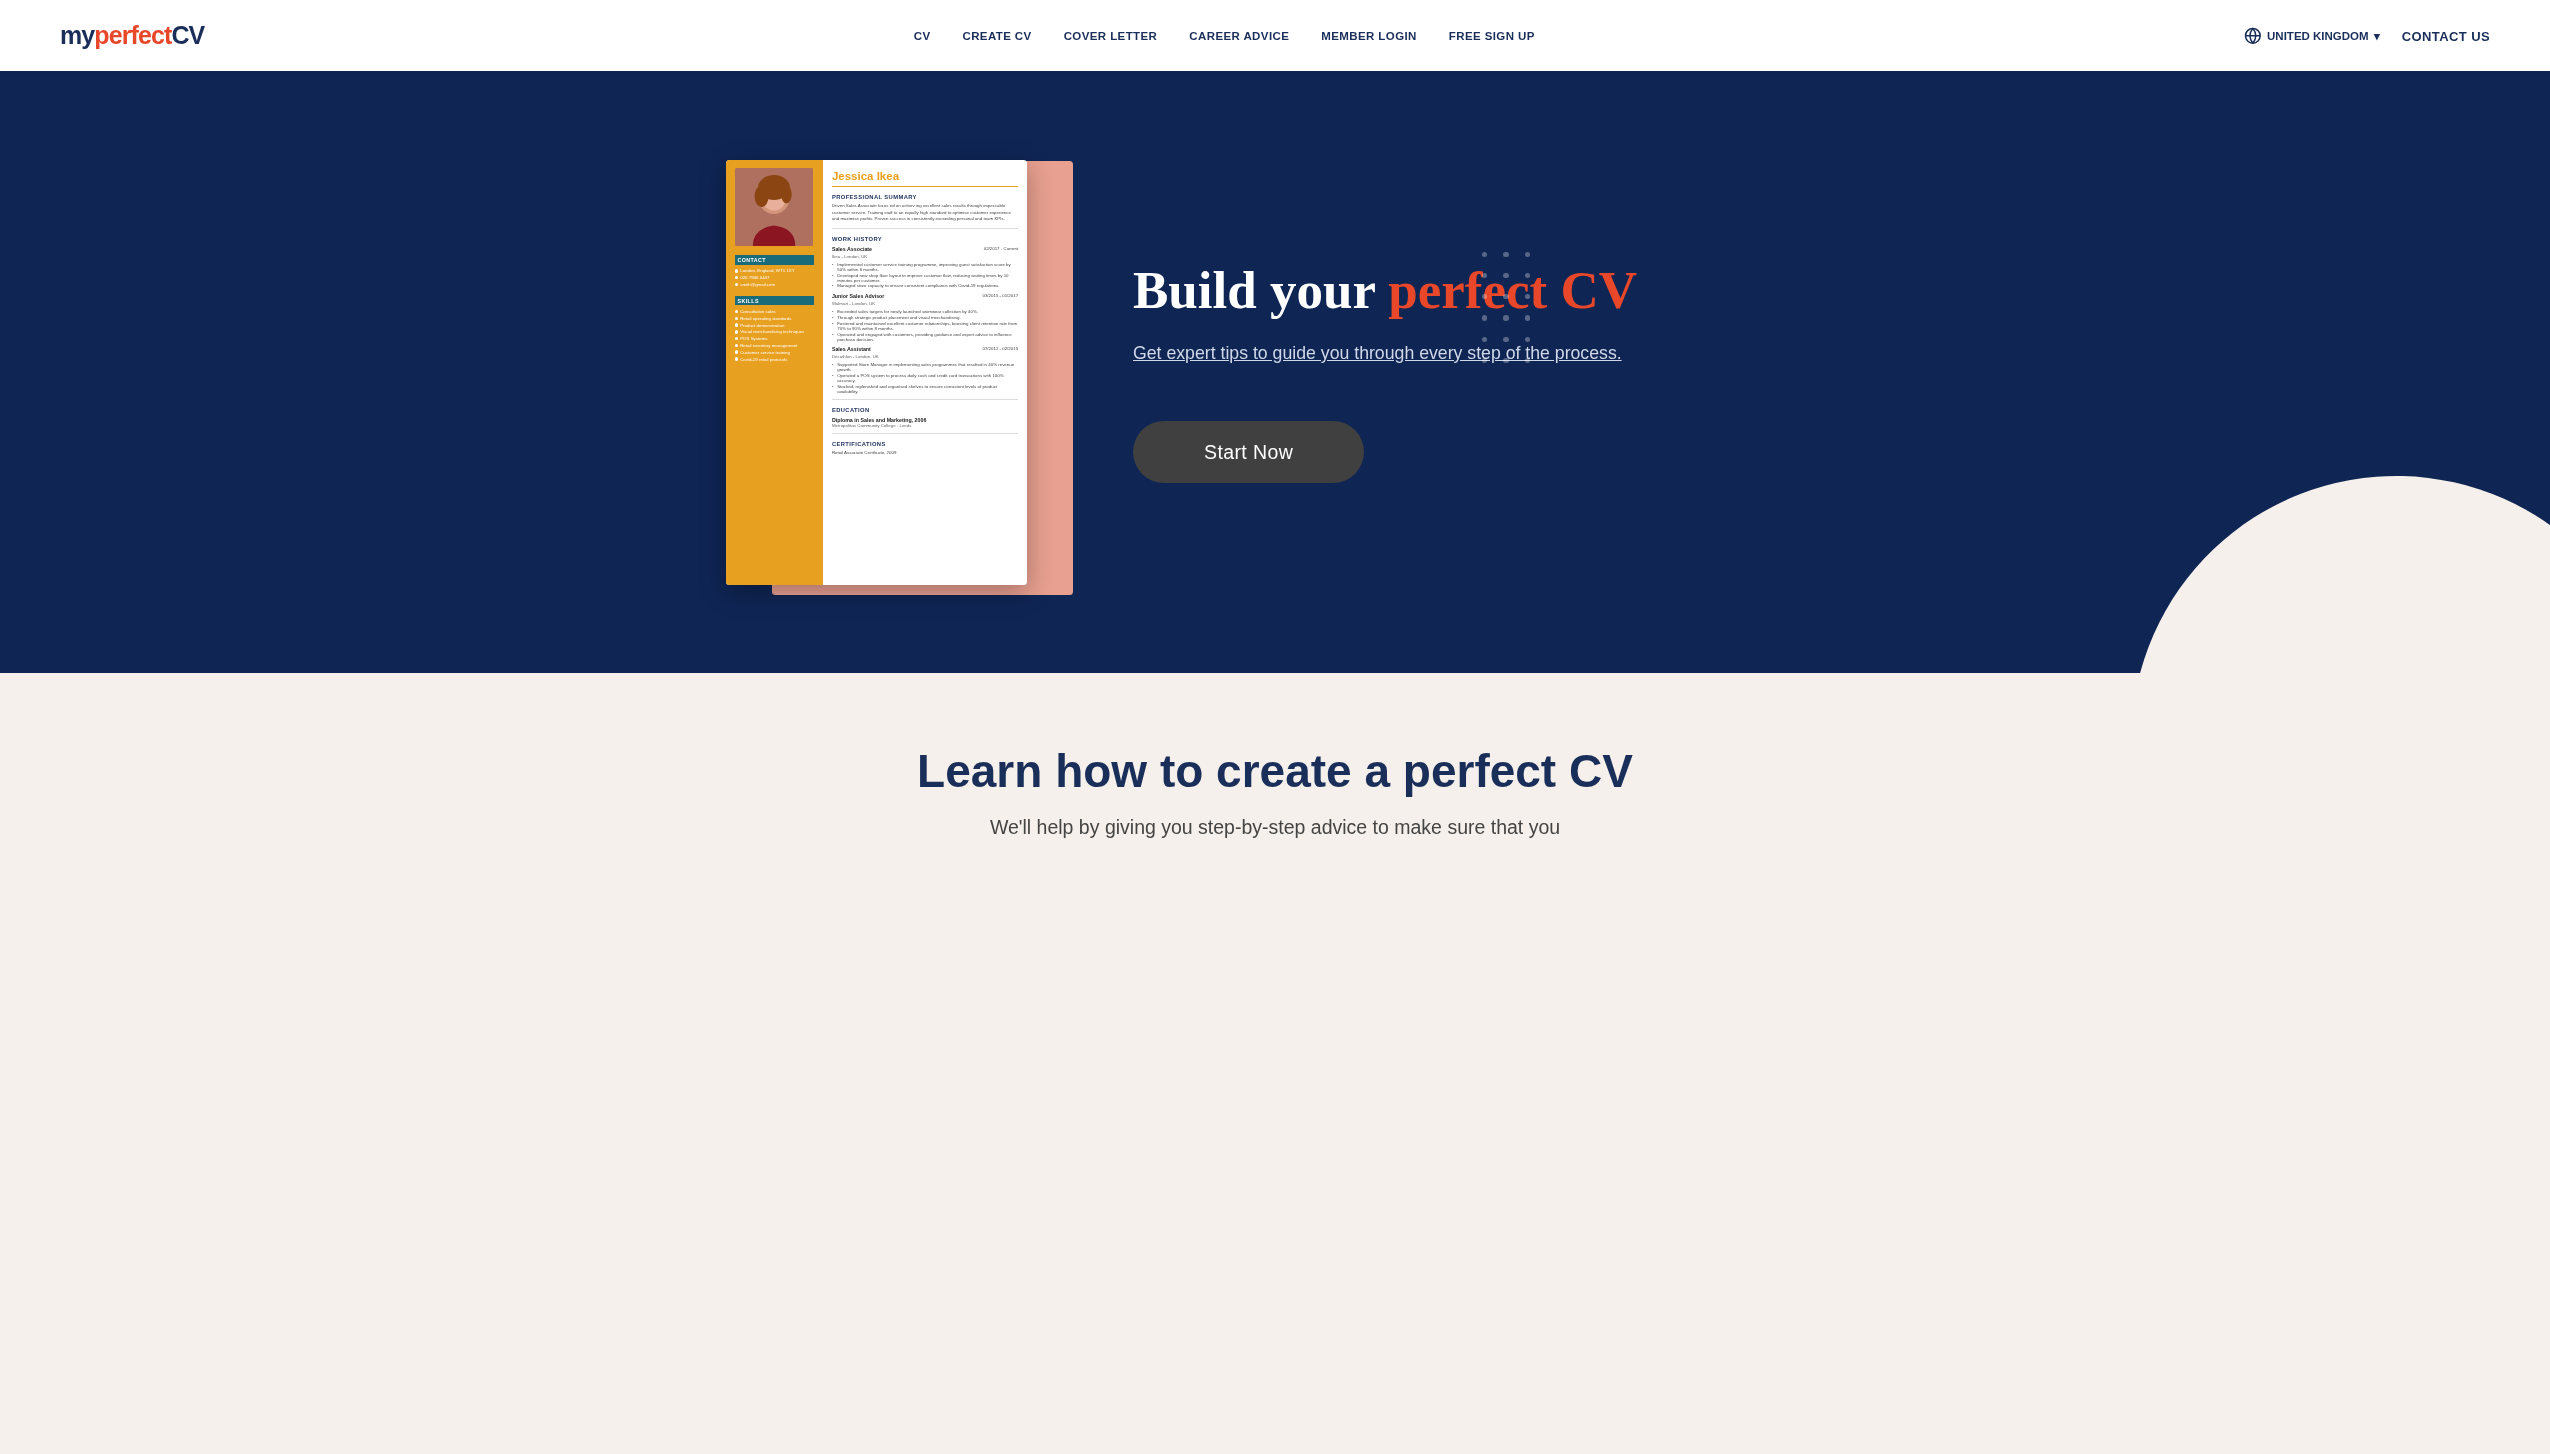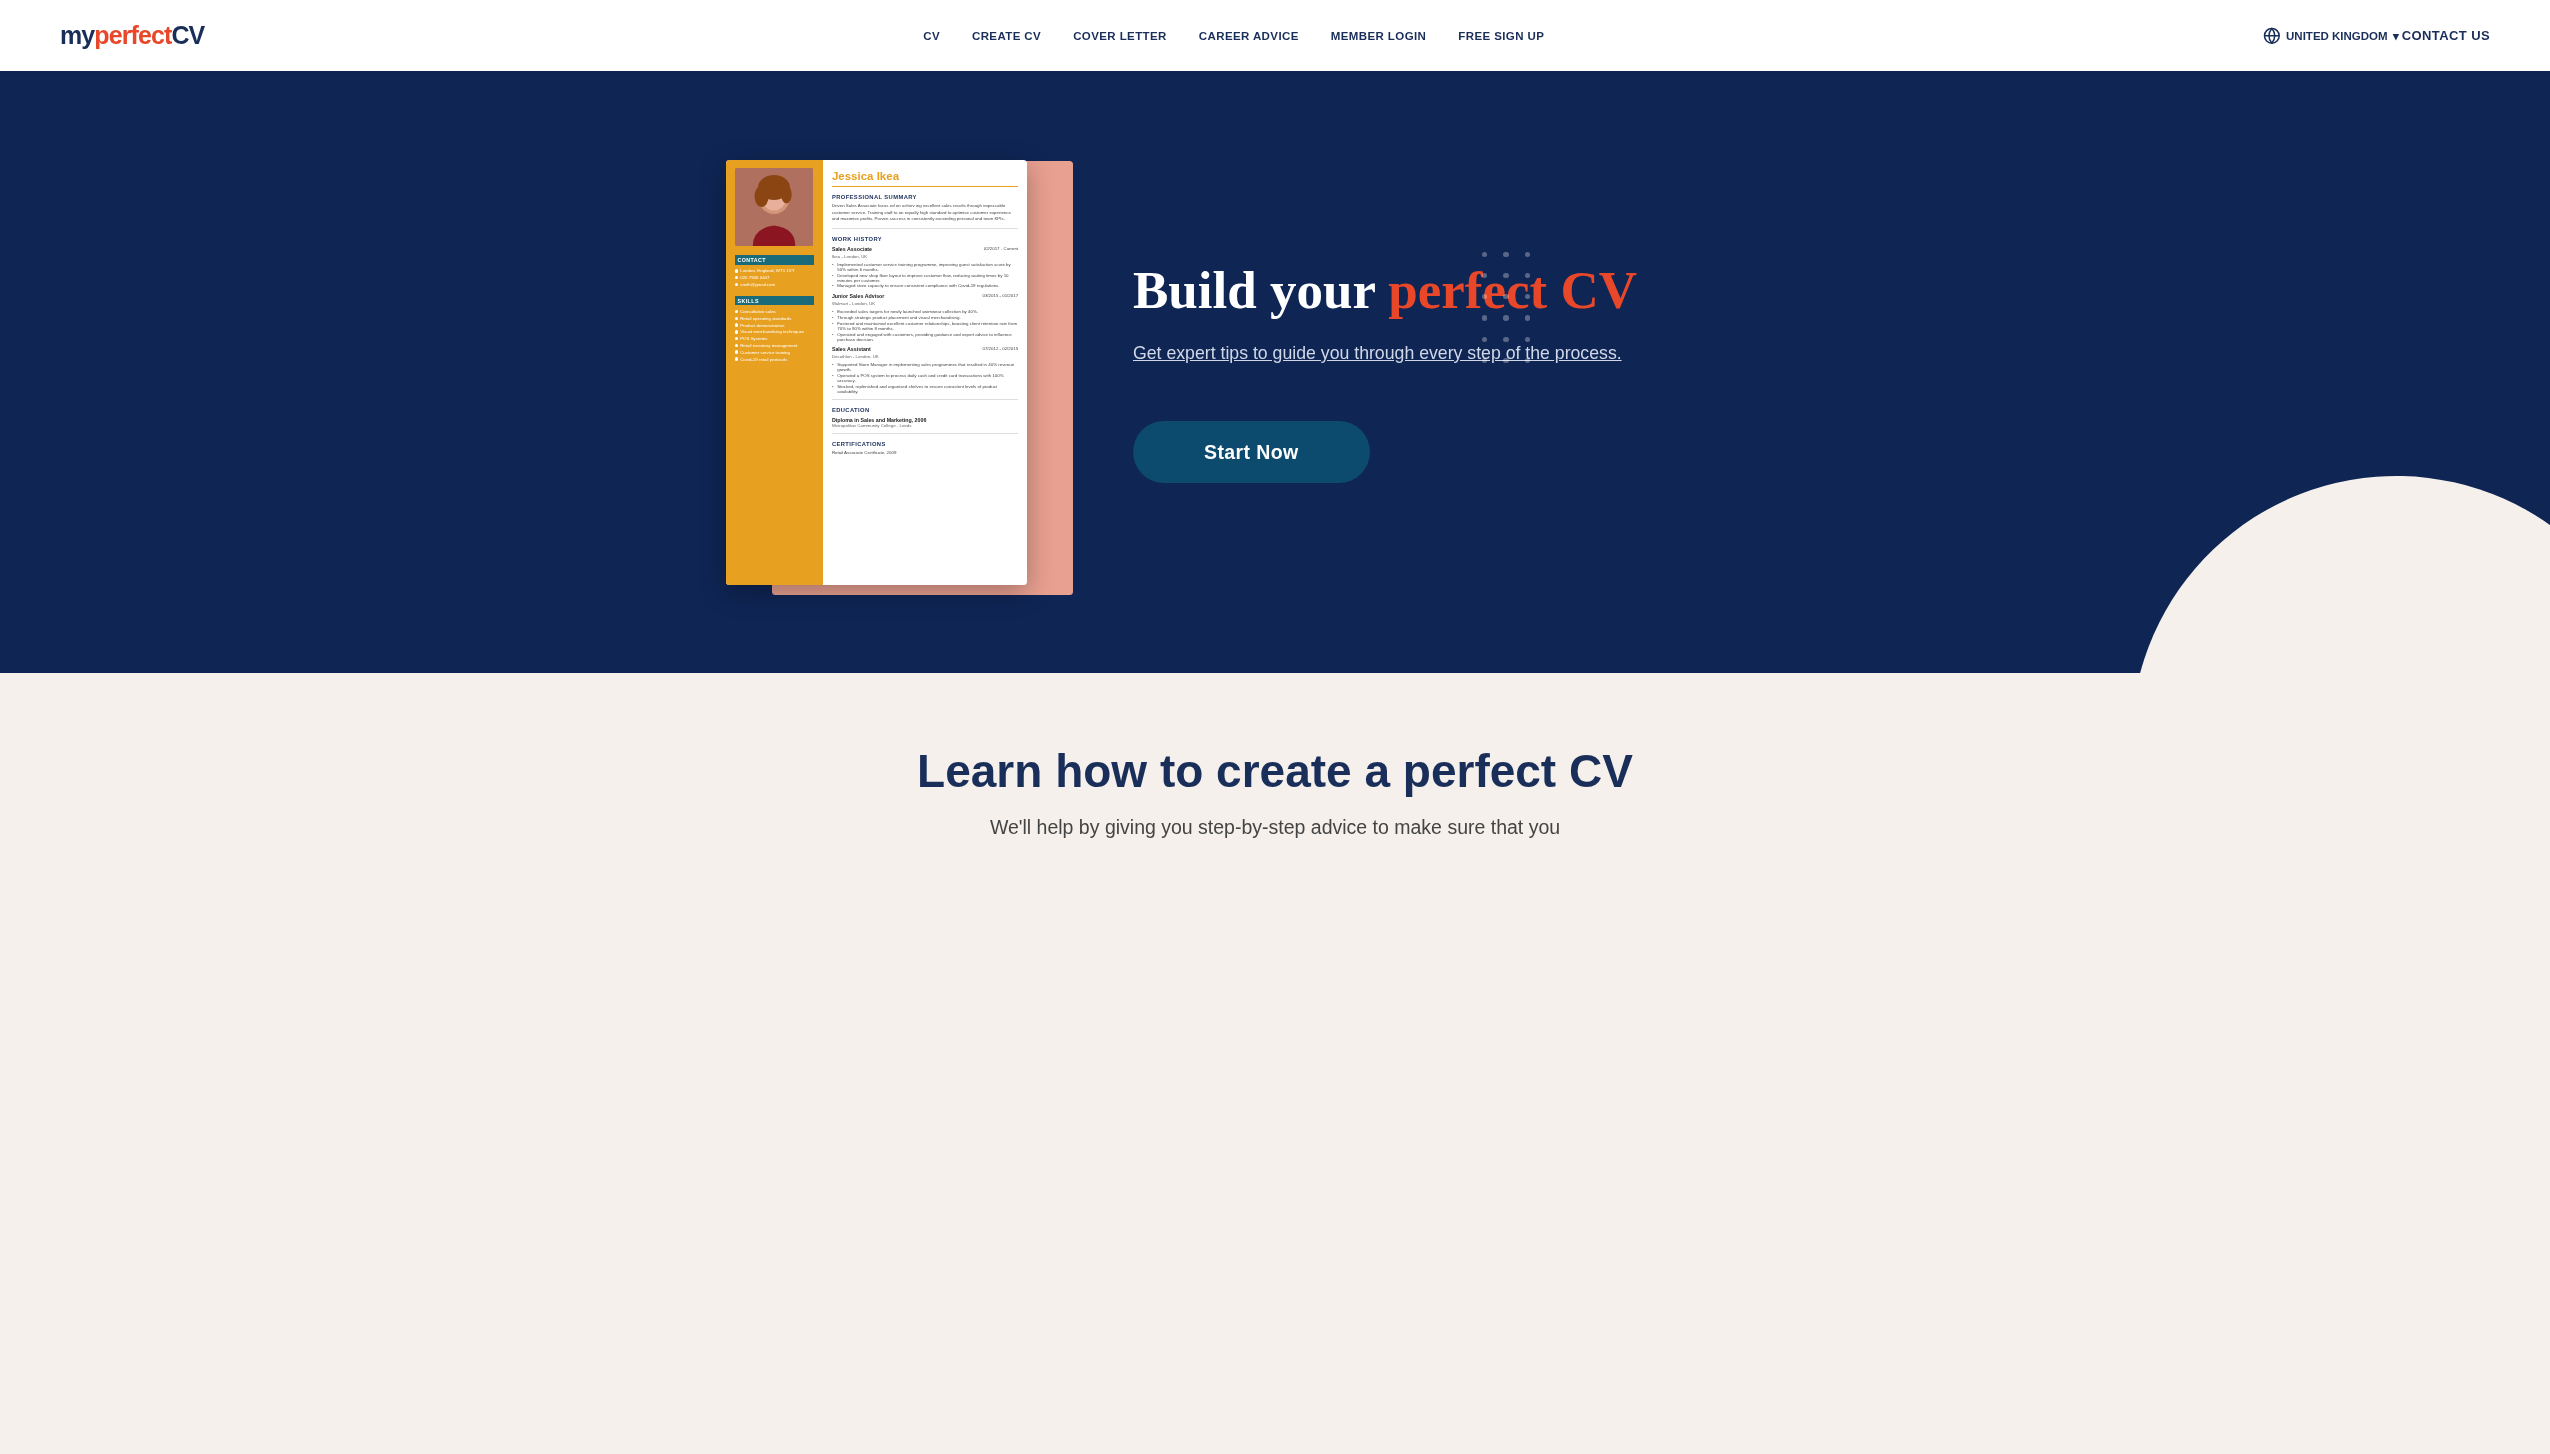--- a/index.html
+++ b/index.html
@@ -38,22 +38,22 @@
       color: #1a2e5a;
       text-transform: uppercase;
       letter-spacing: 0.4px;
       cursor: pointer;
       text-decoration: none;
       white-space: nowrap;
     }
 
     .header-right {
       display: flex;
-      align-items: center;
-      gap: 3px;
+      align-items: flex-end;
+      gap: 22px;
     }
     .globe-region {
       display: flex;
       align-items: center;
       gap: 5.3px;
       font-size: 11.5px;
       font-weight: 600;
       color: #1a2e5a;
       cursor: pointer;
     }
@@ -222,24 +222,24 @@
     .hero-subtext {
       font-size: 17.7px;
       color: #d0d8e8;
       line-height: 1.5;
       margin-bottom: 35px;
       max-width: 531px;
       text-decoration: underline;
     }
     .start-now-btn {
       display: inline-block;
-      background: #0c4a6e;
+      background: #404040;
       color: #fff;
       font-size: 19.5px;
-      font-weight: 700;
+      font-weight: 400;
       padding: 19.5px 71px;
       border-radius: 44px;
       cursor: pointer;
       border: none;
       letter-spacing: 0.4px;
       transition: background 0.2s;
       margin-top: 20px;
     }
 
     

